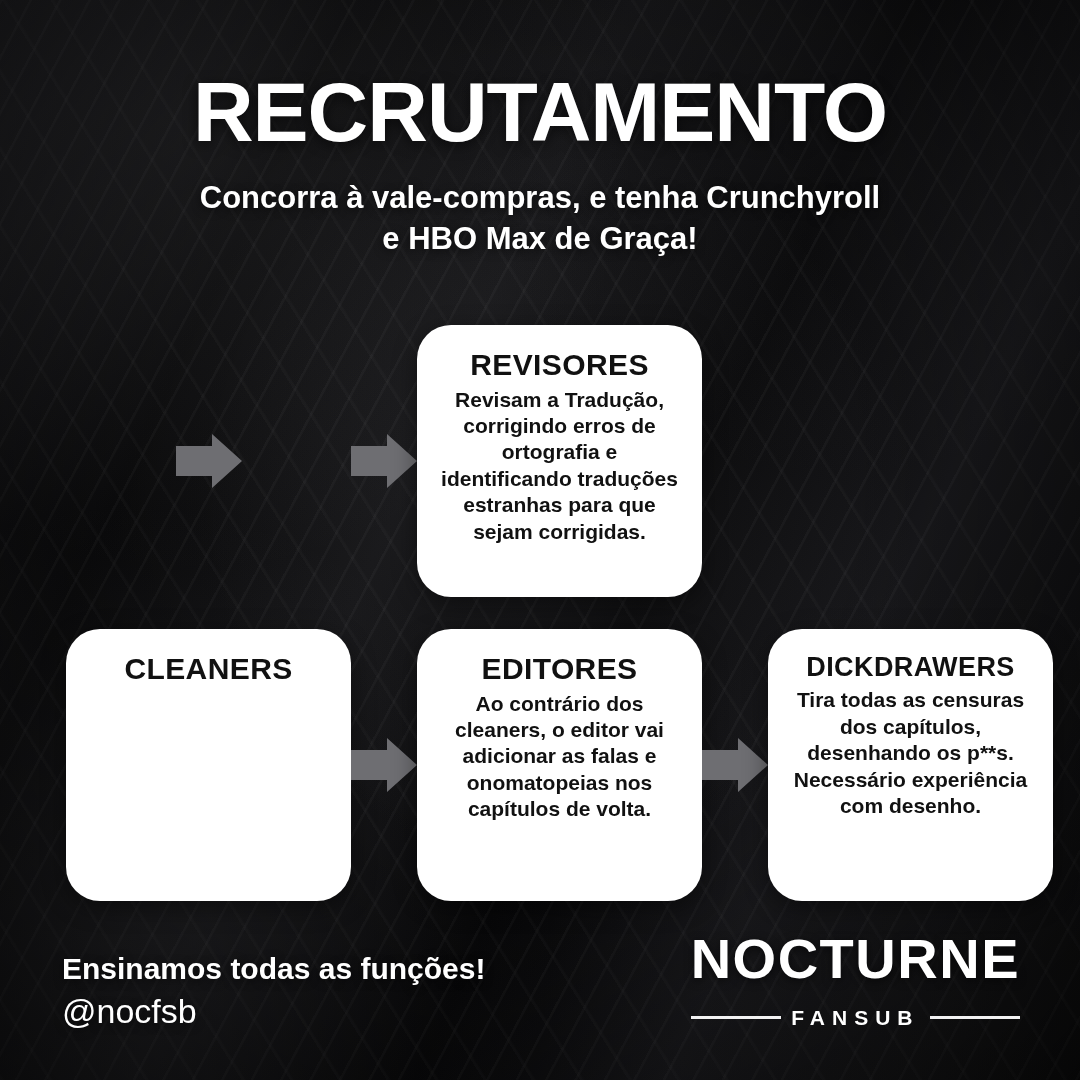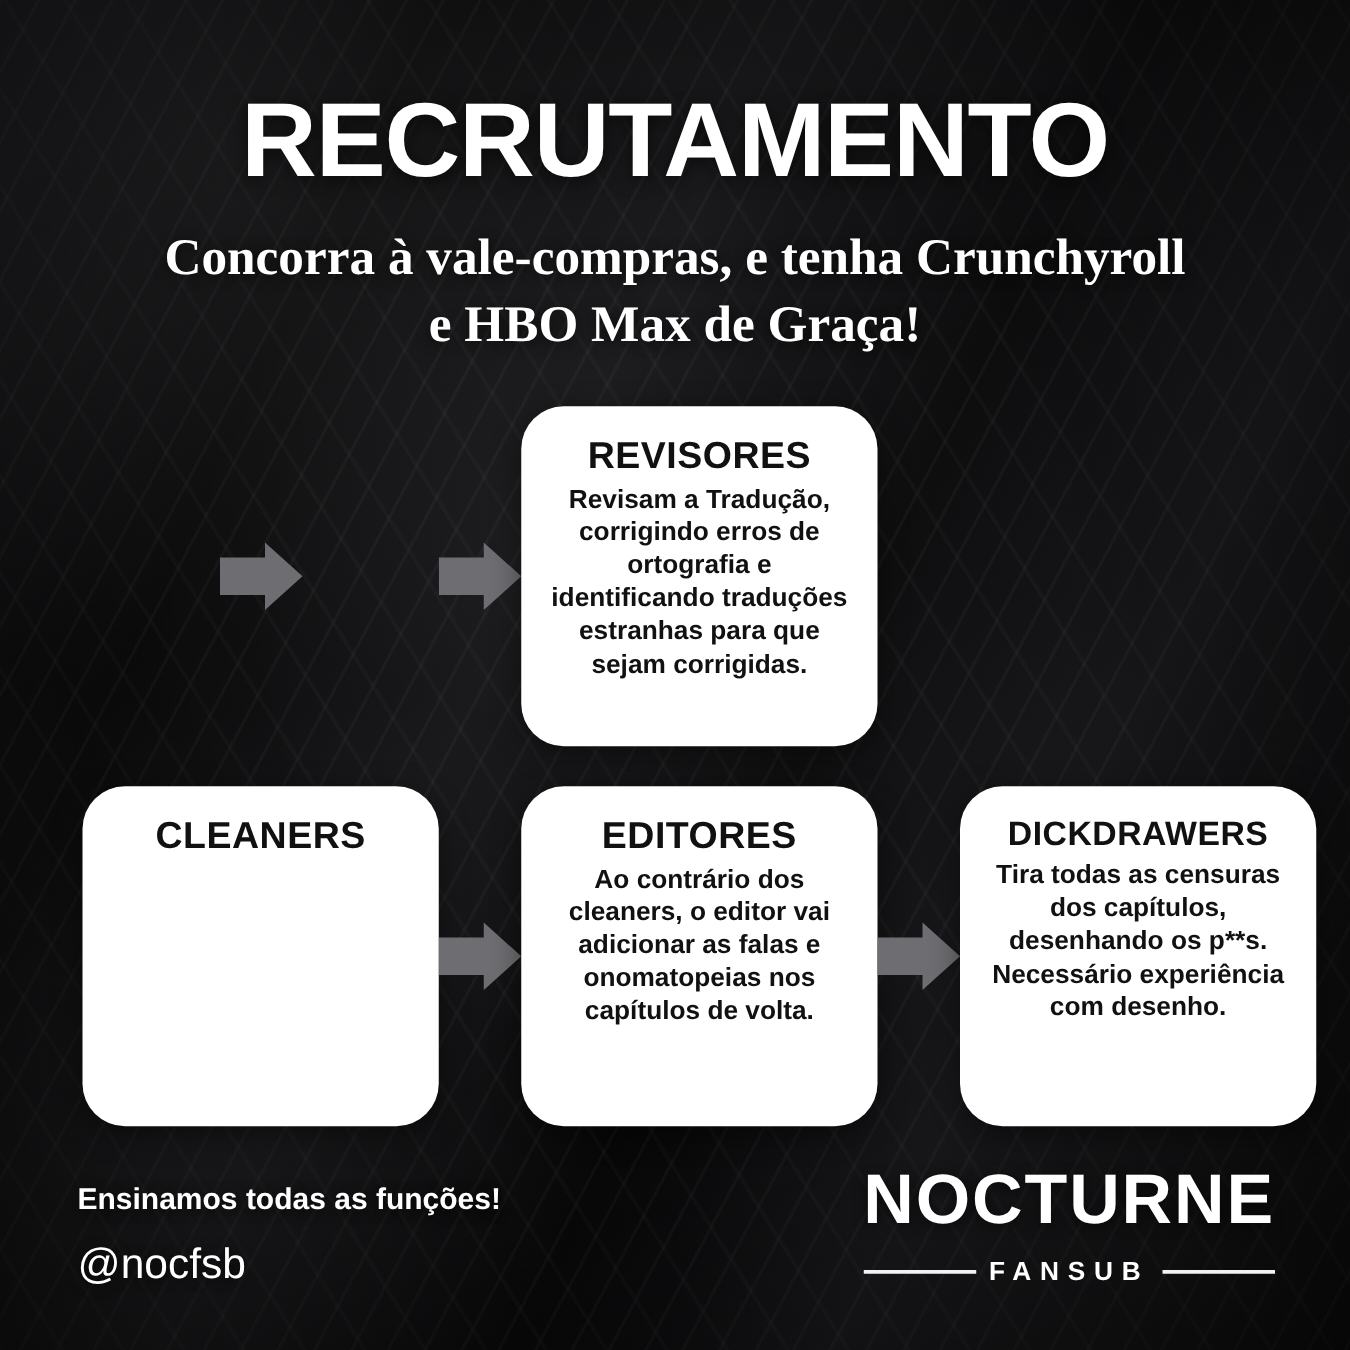--- a/index.html
+++ b/index.html
@@ -61,25 +61,24 @@
     font-size: 84px;
     font-weight: 800;
     letter-spacing: -1px;
     line-height: 1.0;
     margin: 0;
     text-shadow: 0 3px 14px rgba(0,0,0,0.6);
   }
   .subtitle {
     margin: 24px auto 16px;
     width: 860px;
-    font-size: 41px;
+    font-size: 31px;
     font-weight: 700;
     line-height: 1.32;
     text-shadow: 0 2px 10px rgba(0,0,0,0.6);
-    font-family: Liberation Serif, serif;
   }
 
   
   .grid {
     position: absolute;
     top: 325px;
     left: 66px;
     width: 948px;
     display: grid;
     grid-template-columns: 285px 1fr 285px 1fr 285px;
@@ -132,24 +131,24 @@
   .arrow svg { display: block; }
 
   
   .footer {
     position: absolute;
     left: 62px;
     bottom: 48px;
     color: #fff;
   }
   .footer-line1 {
-    font-size: 24px;
+    font-size: 30px;
     font-weight: 800;
     line-height: 1.2;
-    margin: 0 0 16px;
+    margin: 0 0 4px;
     text-shadow: 0 2px 10px rgba(0,0,0,0.6);
   }
   .footer-line2 {
     font-size: 34px;
     font-weight: 400;
     line-height: 1.2;
     margin: 0;
     text-shadow: 0 2px 10px rgba(0,0,0,0.6);
   }
   .logo {

